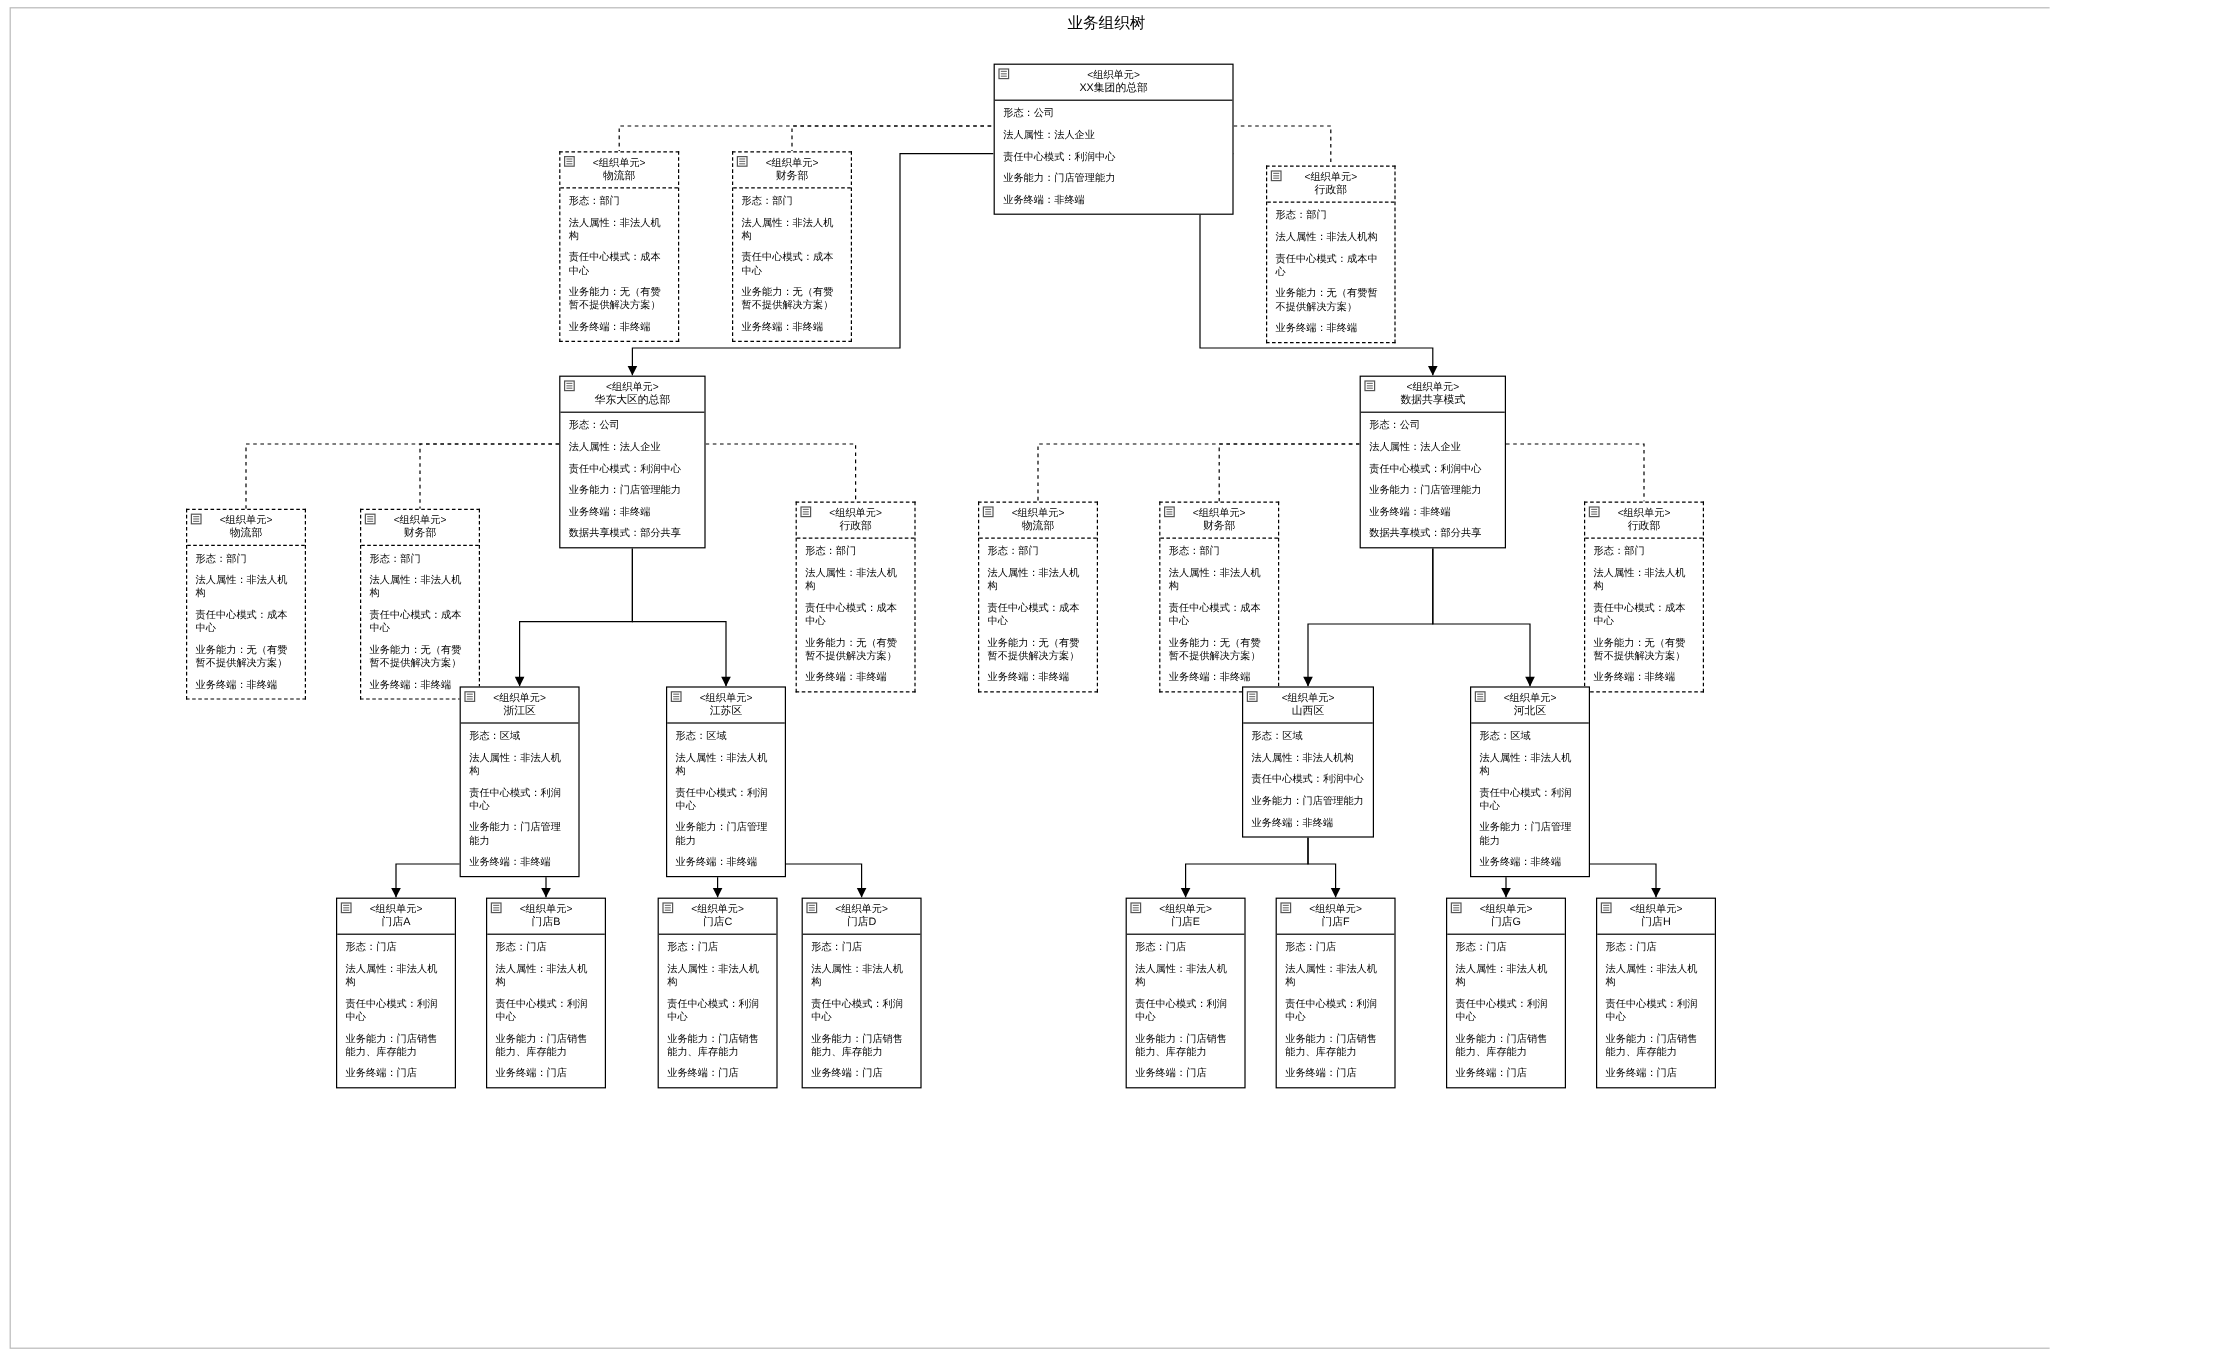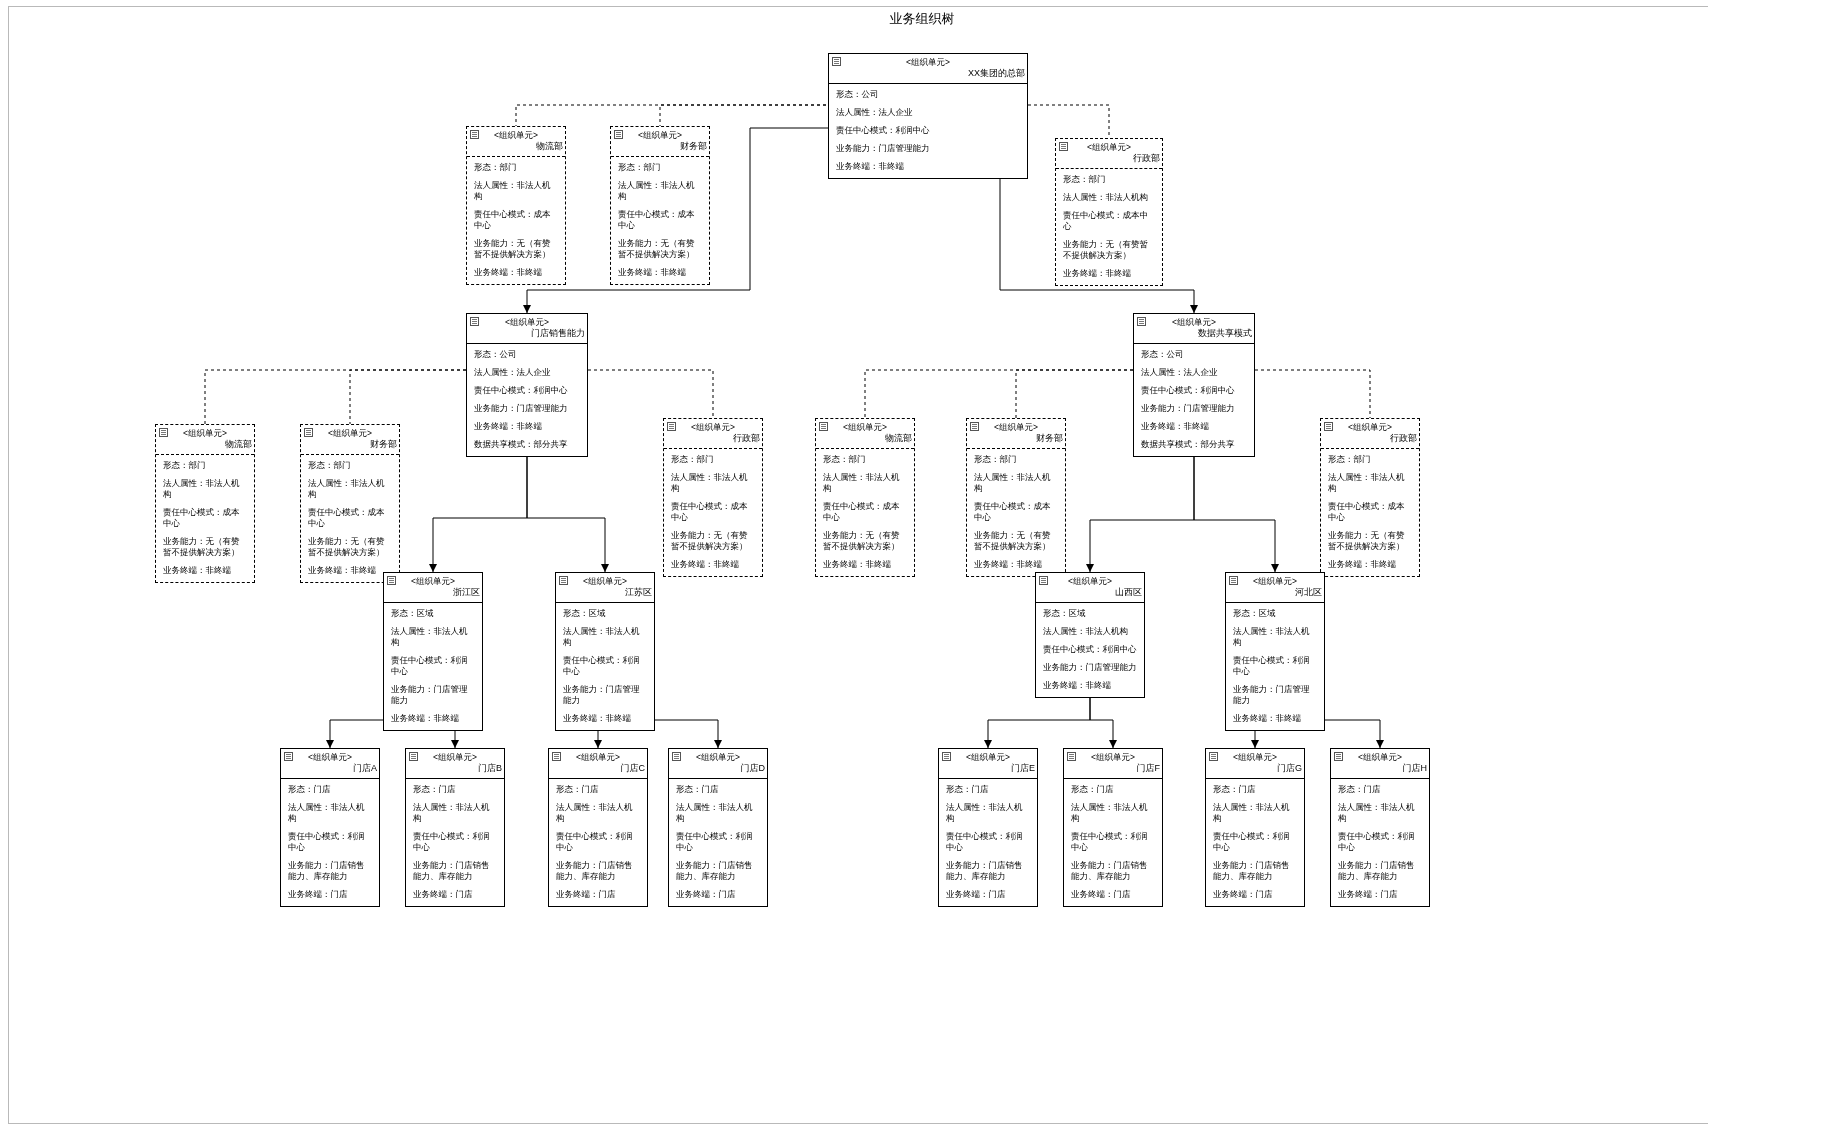--- a/index.html
+++ b/index.html
@@ -7,21 +7,21 @@
   #canvas{position:relative;width:1708px;height:1134px;background:#fff;overflow:hidden;}
   #frame{position:absolute;left:8px;top:6px;width:1826px;height:1118px;border:1px solid #b9b9b9;box-sizing:border-box;}
   #title{position:absolute;left:0;top:10px;width:1844px;text-align:center;font-size:13px;color:#000;}
   .node{position:absolute;box-sizing:border-box;background:#fff;}
   .node.solid{border:1px solid #000;}
   .node.dashed{border:1px dashed #000;}
   .hdr{position:relative;box-sizing:border-box;text-align:center;padding:3px 2px 4px 2px;font-size:9px;line-height:12px;}
   .hdr.solid{border-bottom:1px solid #000;}
   .hdr.dashed{border-bottom:1px dashed #000;}
   .stereo{font-size:8.5px;line-height:11px;}
-  .nname{font-size:9px;line-height:11px;text-align:right;}
+  .nname{font-size:9px;line-height:11px;}
   .body{padding:5px 7px 6px 7px;font-family:Liberation Serif, serif;}
   .row{font-size:8.5px;line-height:11px;margin-bottom:7px;white-space:pre-line;}
   .row:last-child{margin-bottom:0;}
   .ico{position:absolute;left:3px;top:3px;width:7px;height:7px;border:1px solid #555;background:#fff;}
   .ico:before{content:"";position:absolute;left:1px;top:1px;width:5px;height:1px;background:#777;box-shadow:0 2px 0 #777,0 4px 0 #777;}
   svg#links{position:absolute;left:0;top:0;width:1844px;height:1134px;pointer-events:none;}
 </style>
 </head>
 <body>
 
@@ -133,21 +133,21 @@
           <div class="row">法人属性：非法人机构</div>
           <div class="row">责任中心模式：成本中心</div>
           <div class="row">业务能力：无（有赞暂不提供解决方案）</div>
           <div class="row">业务终端：非终端</div>
         </div>
       </div>
       <div class="node solid" style="left: 466px; top: 313px; width: 122px; min-height: 125px;">
         <div class="hdr solid">
           <span class="ico"></span>
           <div class="stereo">&lt;组织单元&gt;</div>
-          <div class="nname">门店销售能力</div>
+          <div class="nname">华东大区的总部</div>
         </div>
         <div class="body">
           <div class="row">形态：公司</div>
           <div class="row">法人属性：法人企业</div>
           <div class="row">责任中心模式：利润中心</div>
           <div class="row">业务能力：门店管理能力</div>
           <div class="row">业务终端：非终端</div>
           <div class="row">数据共享模式：部分共享</div>
         </div>
       </div>

